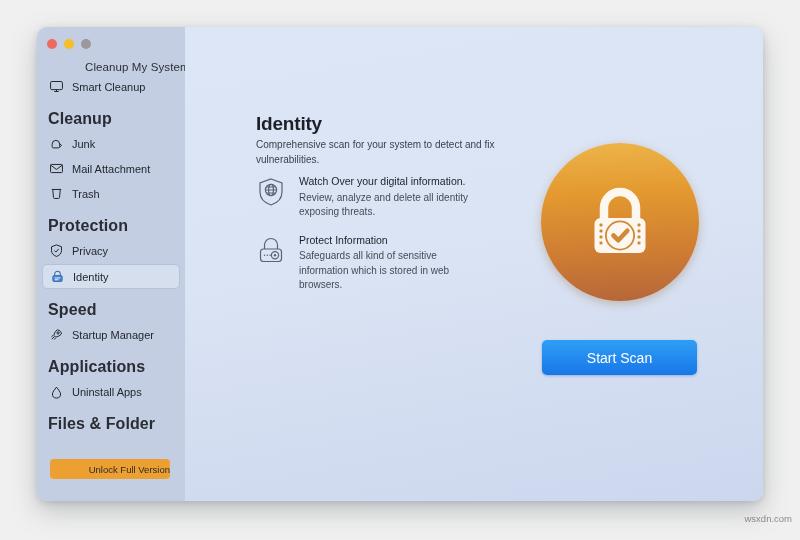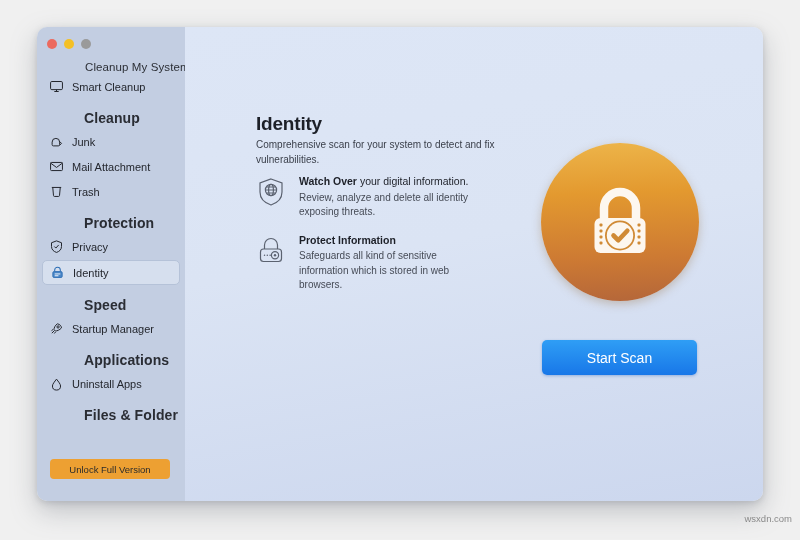--- a/index.html
+++ b/index.html
@@ -61,27 +61,26 @@
     color: #2c2f36;
     white-space: nowrap;
     letter-spacing: 0.1px;
   }
 
   #nav {
     margin-top: 26px;
     padding: 0 5px;
   }
   .nav-section-label {
-    font-size: 14px;
+    font-size: 16px;
     font-weight: bold;
     color: #2a2d34;
     padding: 0 0 4px 6px;
     margin-top: 12px;
     letter-spacing: 0.1px;
-    margin-left: 36px;
   }
 
   .nav-item {
     display: flex;
     align-items: center;
     gap: 8px;
     height: 23px;
     padding: 0 6px;
     border-radius: 5px;
     margin-bottom: 2px;
@@ -113,20 +112,21 @@
     width: 120px;
     height: 20px;
     background: #eda032;
     border-radius: 4px;
     border: none;
     font-family: "Liberation Sans", sans-serif;
     font-size: 9.5px;
     color: #2b2b2b;
     cursor: pointer;
     padding: 0;
+    text-align: right;
   }
 
   
   #main {
     flex: 1;
     position: relative;
     background: linear-gradient(170deg, #dde6f6 0%, #dbe4f4 45%, #ccd7ee 100%);
     overflow: hidden;
   }
 
@@ -168,21 +168,21 @@
     align-items: flex-start;
     justify-content: center;
     padding-top: 2px;
   }
   .feature-title {
     font-size: 10.5px;
     color: #1d2028;
     margin-bottom: 2px;
     line-height: 1.3;
   }
-  .feature-title b { font-weight: bold; }
+  .feature-title b { font-weight: normal; }
   .feature-desc {
     font-size: 10px;
     line-height: 1.45;
     color: #464b56;
     width: 185px;
   }
 
   
   #hero-badge {
     position: absolute;

